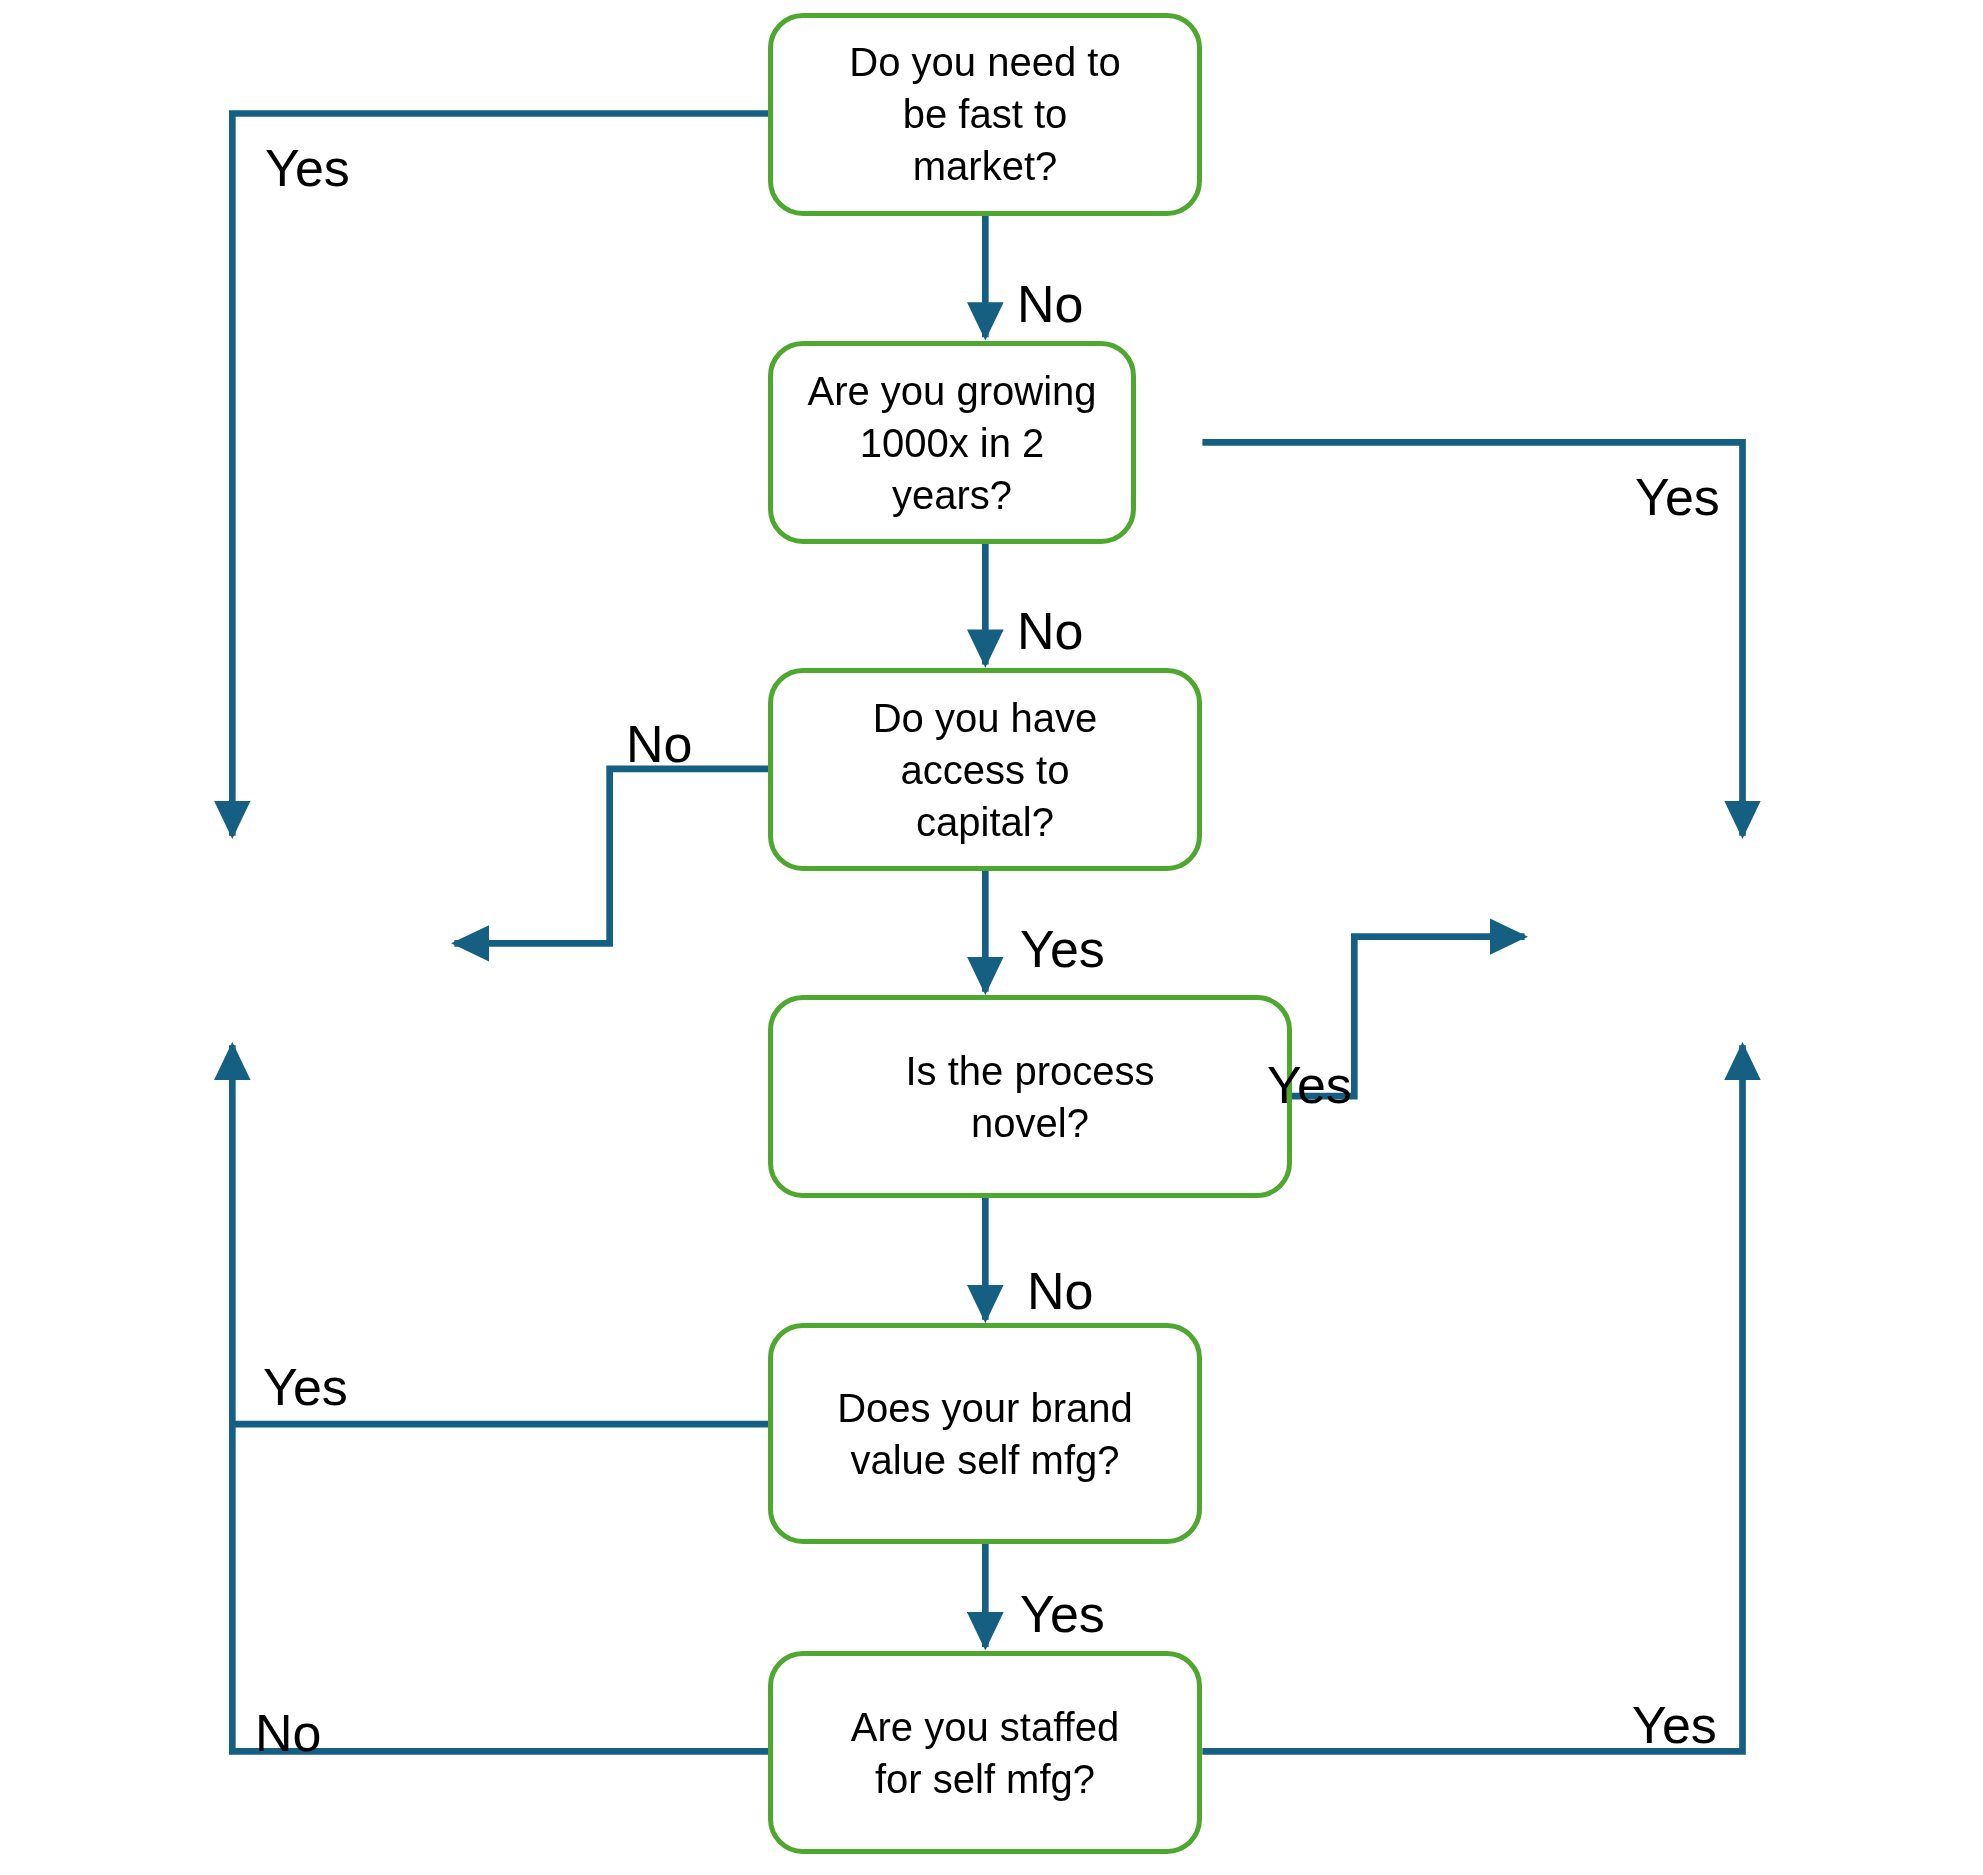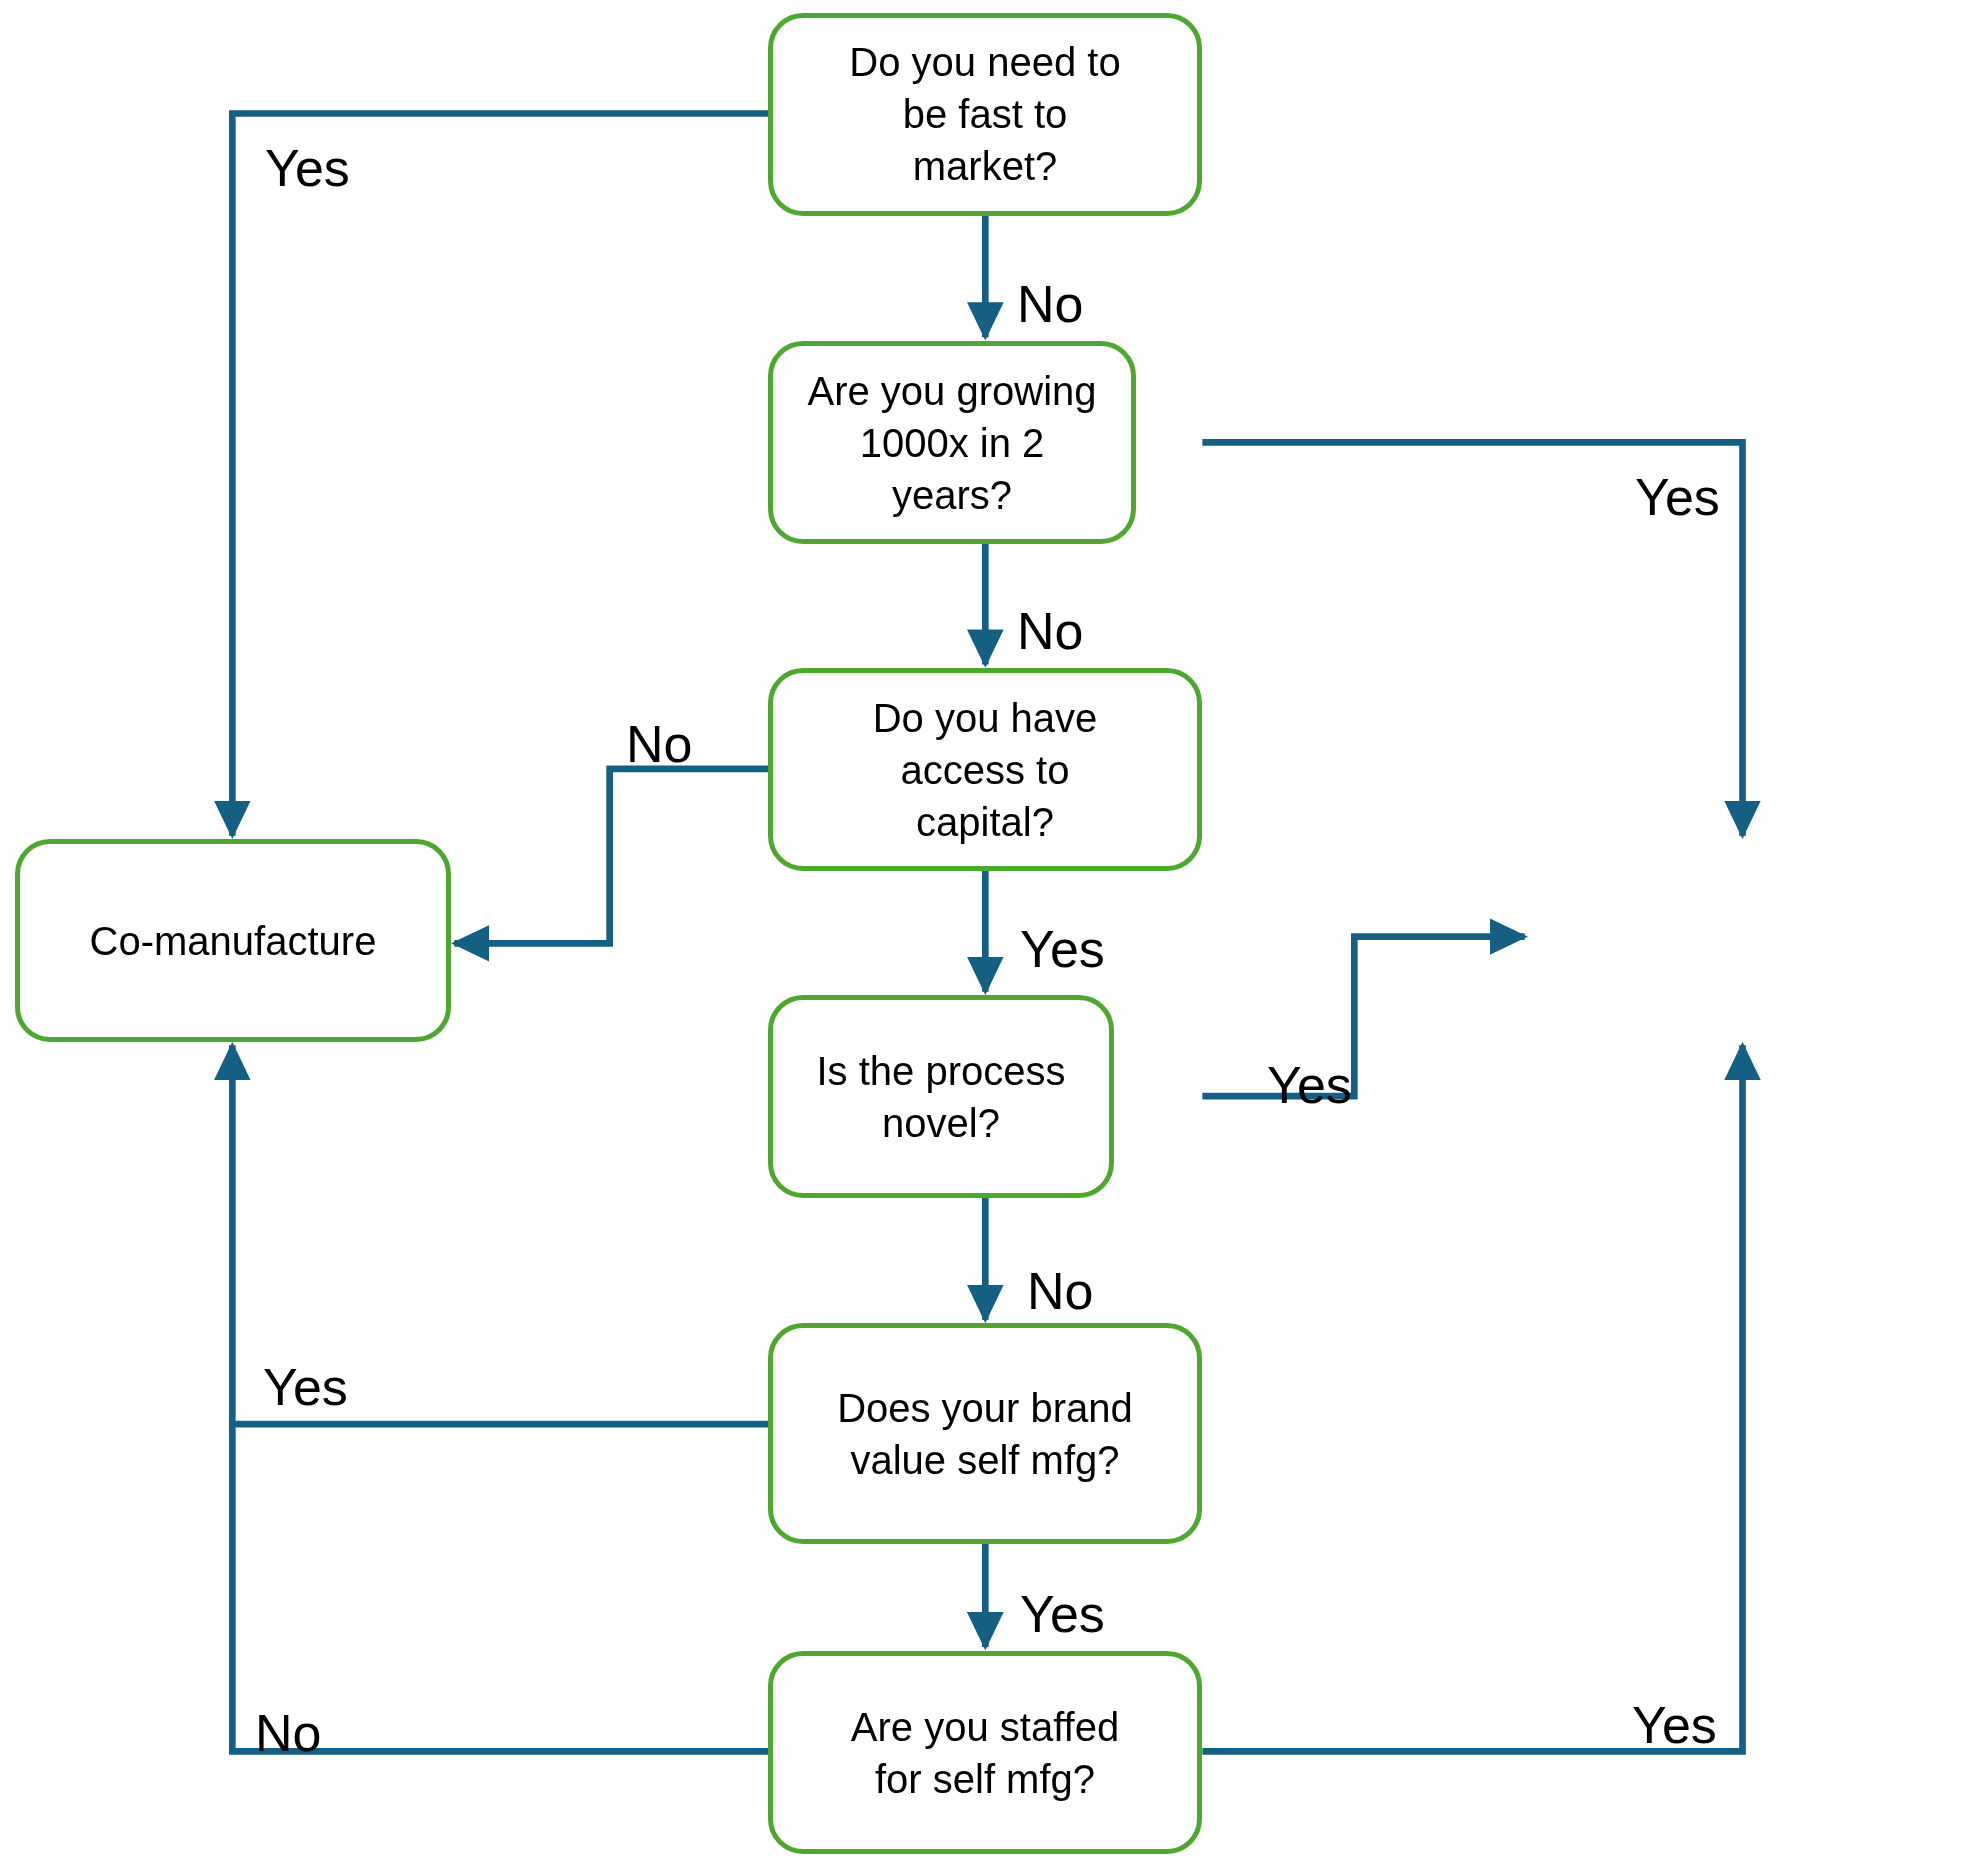--- a/index.html
+++ b/index.html
@@ -51,21 +51,21 @@
     font-size: 52px;
     line-height: 1.1;
     color: var(--text, #000000);
     z-index: 2;
     white-space: nowrap;
   }
   
   #n-fast    { left: 768px;  top: 12.5px;   width: 434px; height: 203px; }
   #n-growing { left: 768px;  top: 341px;  width: 368px; height: 203px; }
   #n-capital { left: 768px;  top: 668px;  width: 434px; height: 203px; }
-  #n-novel   { left: 768px;  top: 995px; width: 346px; height: 203px; }
+  #n-novel   { left: 768px;  top: 995px; width: 524px; height: 203px; }
   #n-brand   { left: 768px;  top: 1323px; width: 434px; height: 221px; }
   #n-staffed { left: 768px;  top: 1651px; width: 434px; height: 203px; }
   #n-coman   { left: 15px;   top: 839px; width: 436px; height: 203px; }
   #n-selfman { left: 1528px; top: 839px; width: 434px; height: 203px; }
   
   #el-0  { left: 265px;  top: 140px;  }
   #el-1  { left: 1017px; top: 276px;  }
   #el-2  { left: 1635px; top: 469px;  }
   #el-3  { left: 1017px; top: 603px;  }
   #el-4  { left: 626px;  top: 716px;  }
@@ -109,21 +109,20 @@
 1000x in 2 years?</div>
   <div class="node" id="n-capital">Do you have
 access to
 capital?</div>
   <div class="node" id="n-novel">Is the process
 novel?</div>
   <div class="node" id="n-brand">Does your brand
 value self mfg?</div>
   <div class="node" id="n-staffed">Are you staffed
 for self mfg?</div>
-  <div class="node" id="n-coman">Co-manufacture</div>
 
   <div class="edge-label" id="el-0">Yes</div>
   <div class="edge-label" id="el-1">No</div>
   <div class="edge-label" id="el-2">Yes</div>
   <div class="edge-label" id="el-3">No</div>
   <div class="edge-label" id="el-4">No</div>
   <div class="edge-label" id="el-5">Yes</div>
   <div class="edge-label" id="el-6">Yes</div>
   <div class="edge-label" id="el-7">No</div>
   <div class="edge-label" id="el-8">Yes</div>

